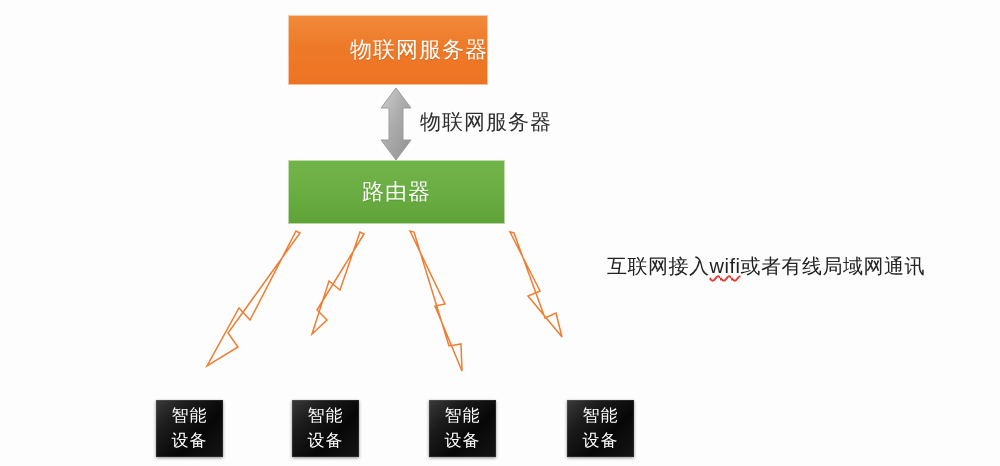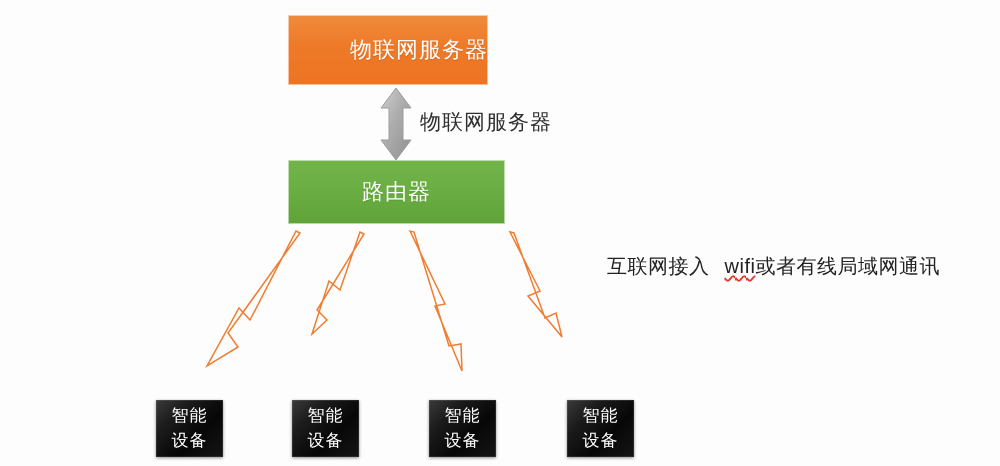--- a/index.html
+++ b/index.html
@@ -82,21 +82,20 @@
     top: 253px;
     font-size: 20px;
     color: #222222;
     letter-spacing: 0.5px;
     white-space: nowrap;
   }
   .lan-note .misspelled {
     text-decoration: underline wavy #e8392f;
     text-decoration-skip-ink: none;
     text-underline-offset: 2px;
-    margin-left: 15px;
   }
 
   
   .node-device {
     position: absolute;
     top: 376px;
     width: 67px;
     height: 57px;
     background: linear-gradient(135deg, #3a3a3a 0%, #1b1b1b 28%, #070707 62%, #151515 100%);
     box-shadow: 0 1px 3px rgba(0,0,0,0.45), 0 0 0 1px rgba(255,255,255,0.10) inset;

